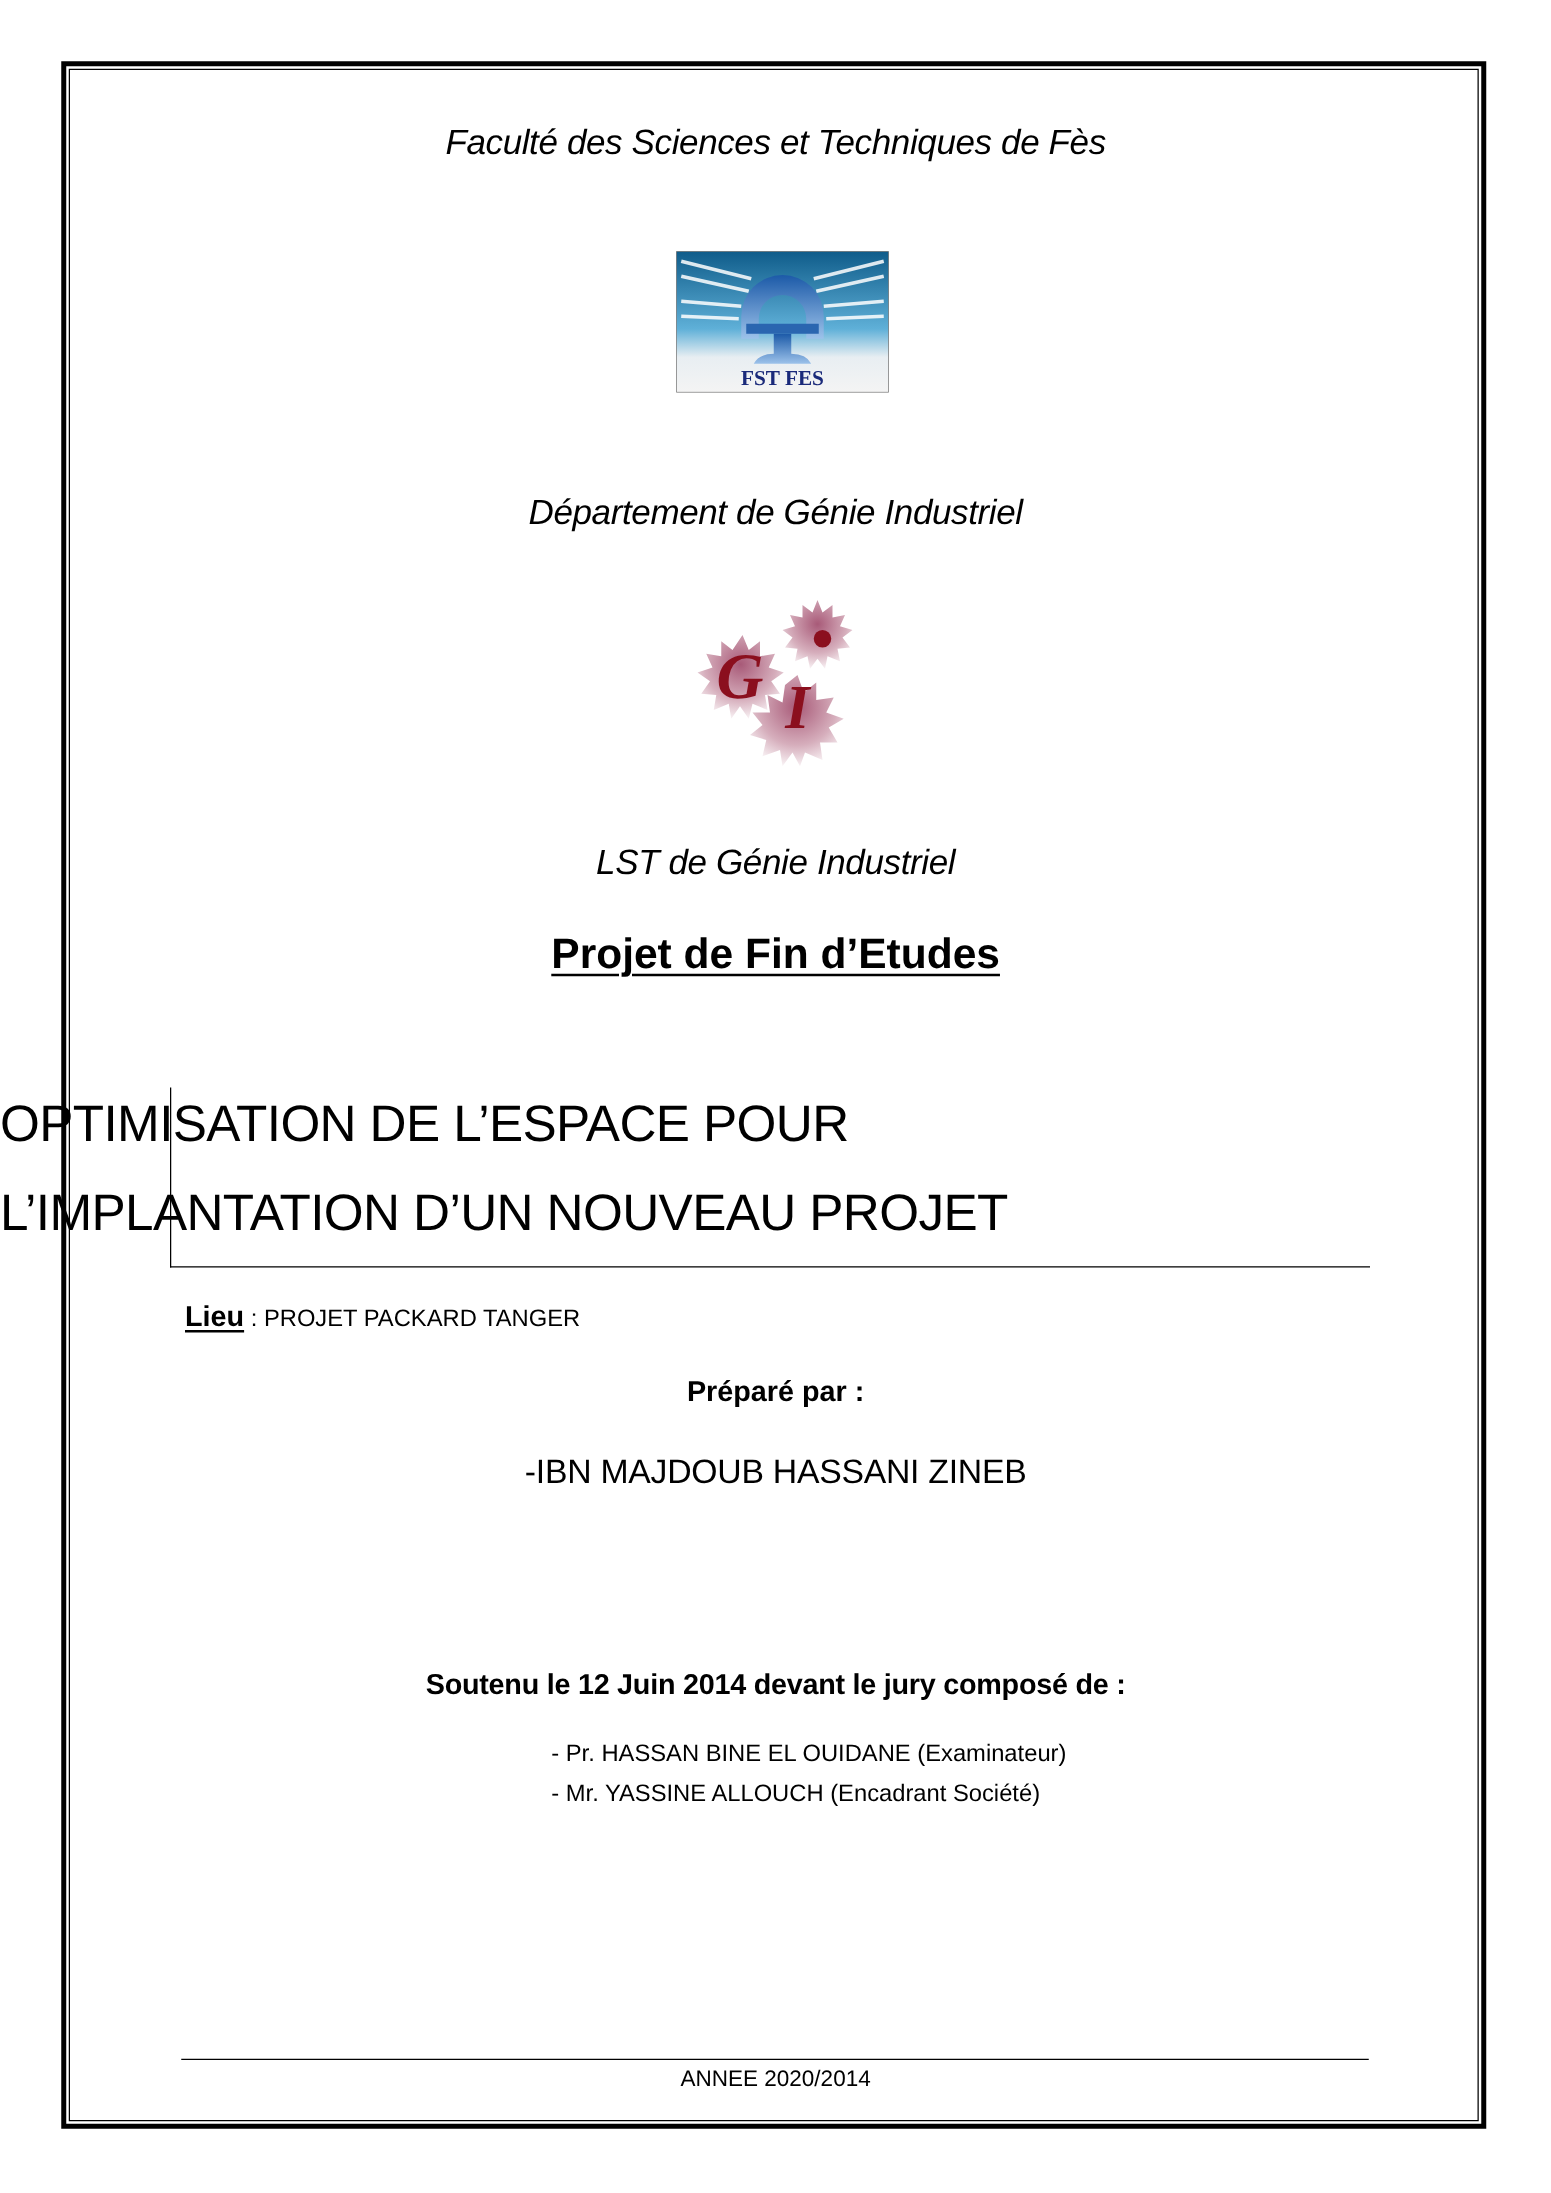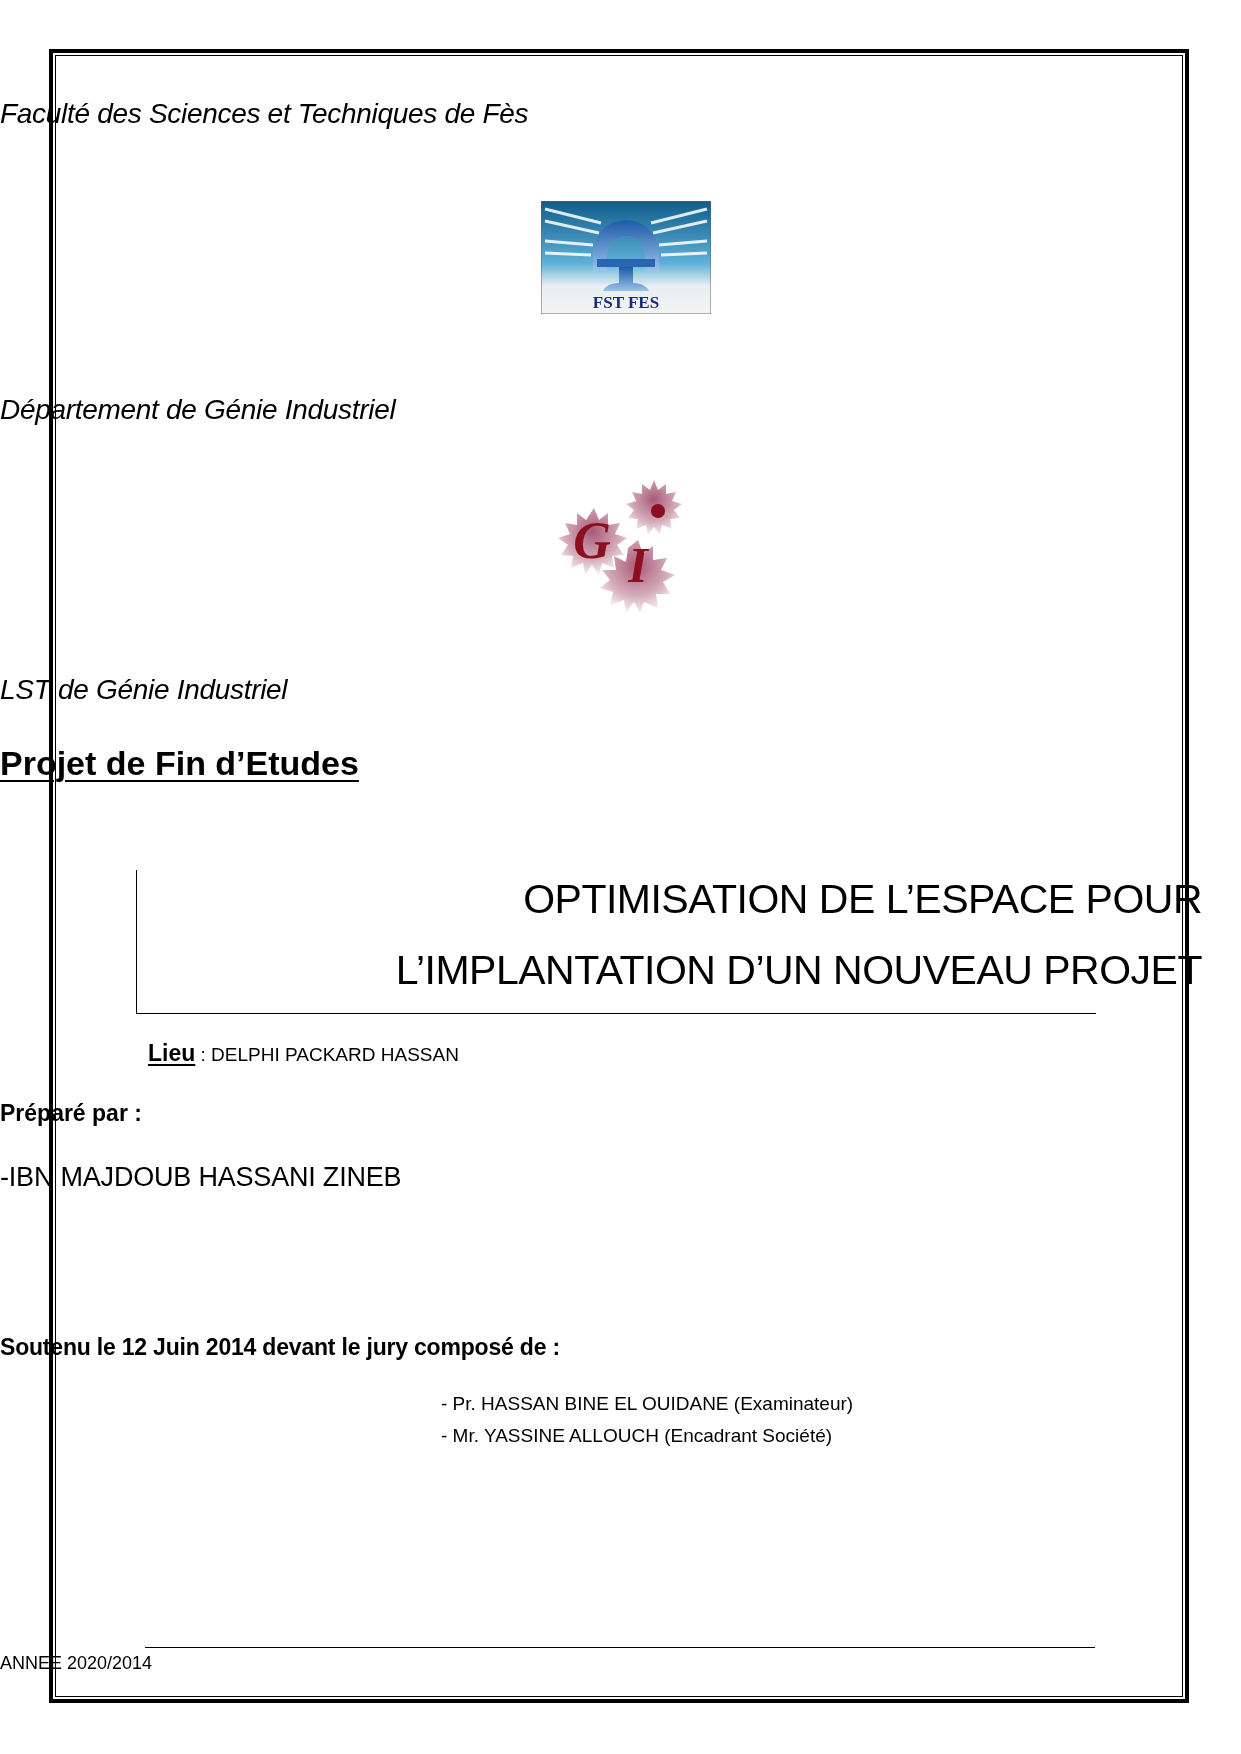--- a/index.html
+++ b/index.html
@@ -2,32 +2,32 @@
 <html><head>
 <meta charset="utf-8">
 <style>
   html, body { margin:0; padding:0; background:#ffffff; }
   body { width:1241px; height:1754px; position:relative; overflow:hidden;
          font-family:"Liberation Sans", sans-serif; color:#000; }
   .frame-outer { position:absolute; left:49px; top:49px; width:1140px; height:1654px;
                  border:4px solid #000; box-sizing:border-box; }
   .frame-inner { position:absolute; left:55px; top:55px; width:1128px; height:1642px;
                  border:1.5px solid #000; box-sizing:border-box; }
-  .center { position:absolute; left:0; width:1241px; white-space:nowrap; }
+  .center { position:absolute; left:0; width:1241px; text-align:center; white-space:nowrap; }
   .ital { font-style:italic; }
   .t-faculty { top:98px; font-size:28px; letter-spacing:-0.3px; }
   .t-dept { top:394px; font-size:28px; letter-spacing:-0.3px; }
   .t-lst { top:674px; font-size:28px; letter-spacing:-0.3px; }
   .t-pfe { top:744px; font-size:34px; font-weight:bold; }
   .t-pfe span { text-decoration:underline; text-decoration-thickness:2px; text-underline-offset:5px; }
   .logo-fst { position:absolute; left:541px; top:201px; width:151px; height:113px; }
   .logo-gi { position:absolute; left:556px; top:478px; width:140px; height:135px; }
   .title-box { position:absolute; left:136px; top:870px; width:960px; height:144px;
                border-left:1.5px solid #000; border-bottom:1.5px solid #000; box-sizing:border-box; }
-  .title-line { position:absolute; left:0; width:1202px; text-align:right; font-size:41px;
+  .title-line { position:absolute; left:0; width:1202px; text-align:left; font-size:41px;
                 letter-spacing:-0.5px; white-space:nowrap; }
   .tl1 { top:876px; } .tl2 { top:947px; }
   .lieu { position:absolute; left:148px; top:1040px; font-size:19px; white-space:nowrap; }
   .lieu-label { font-weight:bold; font-size:23px; text-decoration:underline; text-decoration-thickness:2px; text-underline-offset:3px; }
   .prep { top:1100px; font-size:23px; font-weight:bold; }
   .author { top:1162px; font-size:27px; letter-spacing:-0.2px; }
   .soutenu { top:1334px; font-size:23px; font-weight:bold; letter-spacing:-0.2px; }
   .jury { position:absolute; left:441px; top:1388px; font-size:19px; line-height:32px; }
   .jury div { white-space:nowrap; }
   .foot-rule { position:absolute; left:145px; top:1647px; width:950px; height:0; border-top:1.5px solid #000; }
@@ -97,21 +97,21 @@
 </div>
 
 <div class="center ital t-lst">LST de Génie Industriel</div>
 
 <div class="center t-pfe"><span>Projet de Fin d’Etudes</span></div>
 
 <div class="title-box"></div>
 <div class="title-line tl1">OPTIMISATION DE L’ESPACE POUR</div>
 <div class="title-line tl2">L’IMPLANTATION D’UN NOUVEAU PROJET</div>
 
-<div class="lieu"><span class="lieu-label">Lieu</span><span> : DELPHI PACKARD HASSAN</span></div>
+<div class="lieu"><span class="lieu-label">Lieu</span><span> : PROJET PACKARD TANGER</span></div>
 
 <div class="center prep">Préparé par :</div>
 <div class="center author">-IBN MAJDOUB HASSANI ZINEB</div>
 
 <div class="center soutenu">Soutenu le 12 Juin 2014 devant le jury composé de :</div>
 
 <div class="jury">
   <div>- Pr. HASSAN BINE EL OUIDANE (Examinateur)</div>
   <div>- Mr. YASSINE ALLOUCH (Encadrant Société)</div>
 </div>

